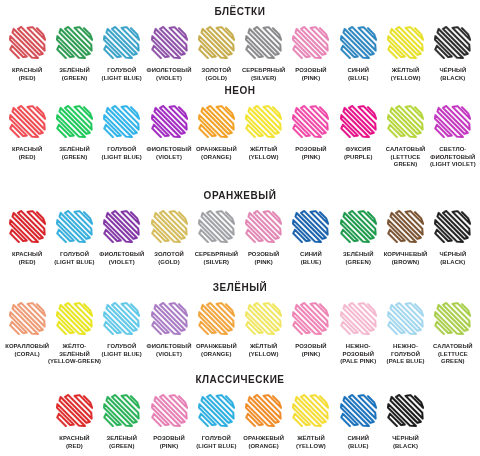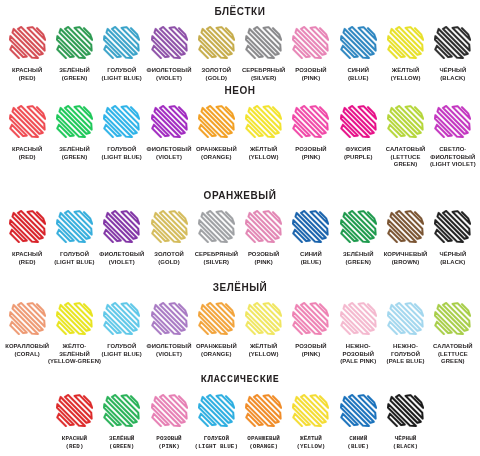--- a/index.html
+++ b/index.html
@@ -436,21 +436,21 @@
               <path d="M 8.58,35.11 L -1.76,24.77 L 0.21,20.39 L 13.66,33.84 L 18.06,33.29 L -2.19,13.05 L -1.62,8.81 L 24.27,34.69 L 31.41,35.03 L 0.90,4.52 L 2.24,0.25 L 33.13,31.14 L 37.25,29.94 L 7.49,0.18 L 11.16,-2.23 L 39.46,26.07 L 38.94,18.89 L 18.94,-1.11 L 24.87,-1.91 L 40.07,13.29 L 37.67,6.74 L 30.29,-0.64" fill="none" stroke="#A8CE4A" stroke-width="3.3" stroke-linecap="round" stroke-linejoin="round" opacity="0.22"></path>
               <path d="M 8.58,35.11 L -1.76,24.77 L 0.21,20.39 L 13.66,33.84 L 18.06,33.29 L -2.19,13.05 L -1.62,8.81 L 24.27,34.69 L 31.41,35.03 L 0.90,4.52 L 2.24,0.25 L 33.13,31.14 L 37.25,29.94 L 7.49,0.18 L 11.16,-2.23 L 39.46,26.07 L 38.94,18.89 L 18.94,-1.11 L 24.87,-1.91 L 40.07,13.29 L 37.67,6.74 L 30.29,-0.64" fill="none" stroke="#A8CE4A" stroke-width="2.2" stroke-linecap="round" stroke-linejoin="round"></path>
             </svg>
       <div class="lab">
         <span class="ru">САЛАТОВЫЙ</span>
         <span class="en ">(LETTUCE GREEN)</span>
       </div>
           </div>
         </div>
       </div>
-      <div class="section" style="top: 375px; font-family: Liberation Mono, monospace;">
+      <div class="section" style="top: 375px;">
         <div class="heading">КЛАССИЧЕСКИЕ</div>
         <div class="row" style="margin-top:9px">
           <div class="cell">
       <svg class="sw" viewBox="-3.31 -3.35 44.51 39.59" preserveAspectRatio="xMidYMid meet">
               <path d="M 8.58,35.11 L -1.76,24.77 L 0.21,20.39 L 13.66,33.84 L 18.06,33.29 L -2.19,13.05 L -1.62,8.81 L 24.27,34.69 L 31.41,35.03 L 0.90,4.52 L 2.24,0.25 L 33.13,31.14 L 37.25,29.94 L 7.49,0.18 L 11.16,-2.23 L 39.46,26.07 L 38.94,18.89 L 18.94,-1.11 L 24.87,-1.91 L 40.07,13.29 L 37.67,6.74 L 30.29,-0.64" fill="none" stroke="#DD2B2B" stroke-width="3.3" stroke-linecap="round" stroke-linejoin="round" opacity="0.22"></path>
               <path d="M 8.58,35.11 L -1.76,24.77 L 0.21,20.39 L 13.66,33.84 L 18.06,33.29 L -2.19,13.05 L -1.62,8.81 L 24.27,34.69 L 31.41,35.03 L 0.90,4.52 L 2.24,0.25 L 33.13,31.14 L 37.25,29.94 L 7.49,0.18 L 11.16,-2.23 L 39.46,26.07 L 38.94,18.89 L 18.94,-1.11 L 24.87,-1.91 L 40.07,13.29 L 37.67,6.74 L 30.29,-0.64" fill="none" stroke="#DD2B2B" stroke-width="2.2" stroke-linecap="round" stroke-linejoin="round"></path>
             </svg>
       <div class="lab">
         <span class="ru">КРАСНЫЙ</span>
         <span class="en ">(RED)</span>

